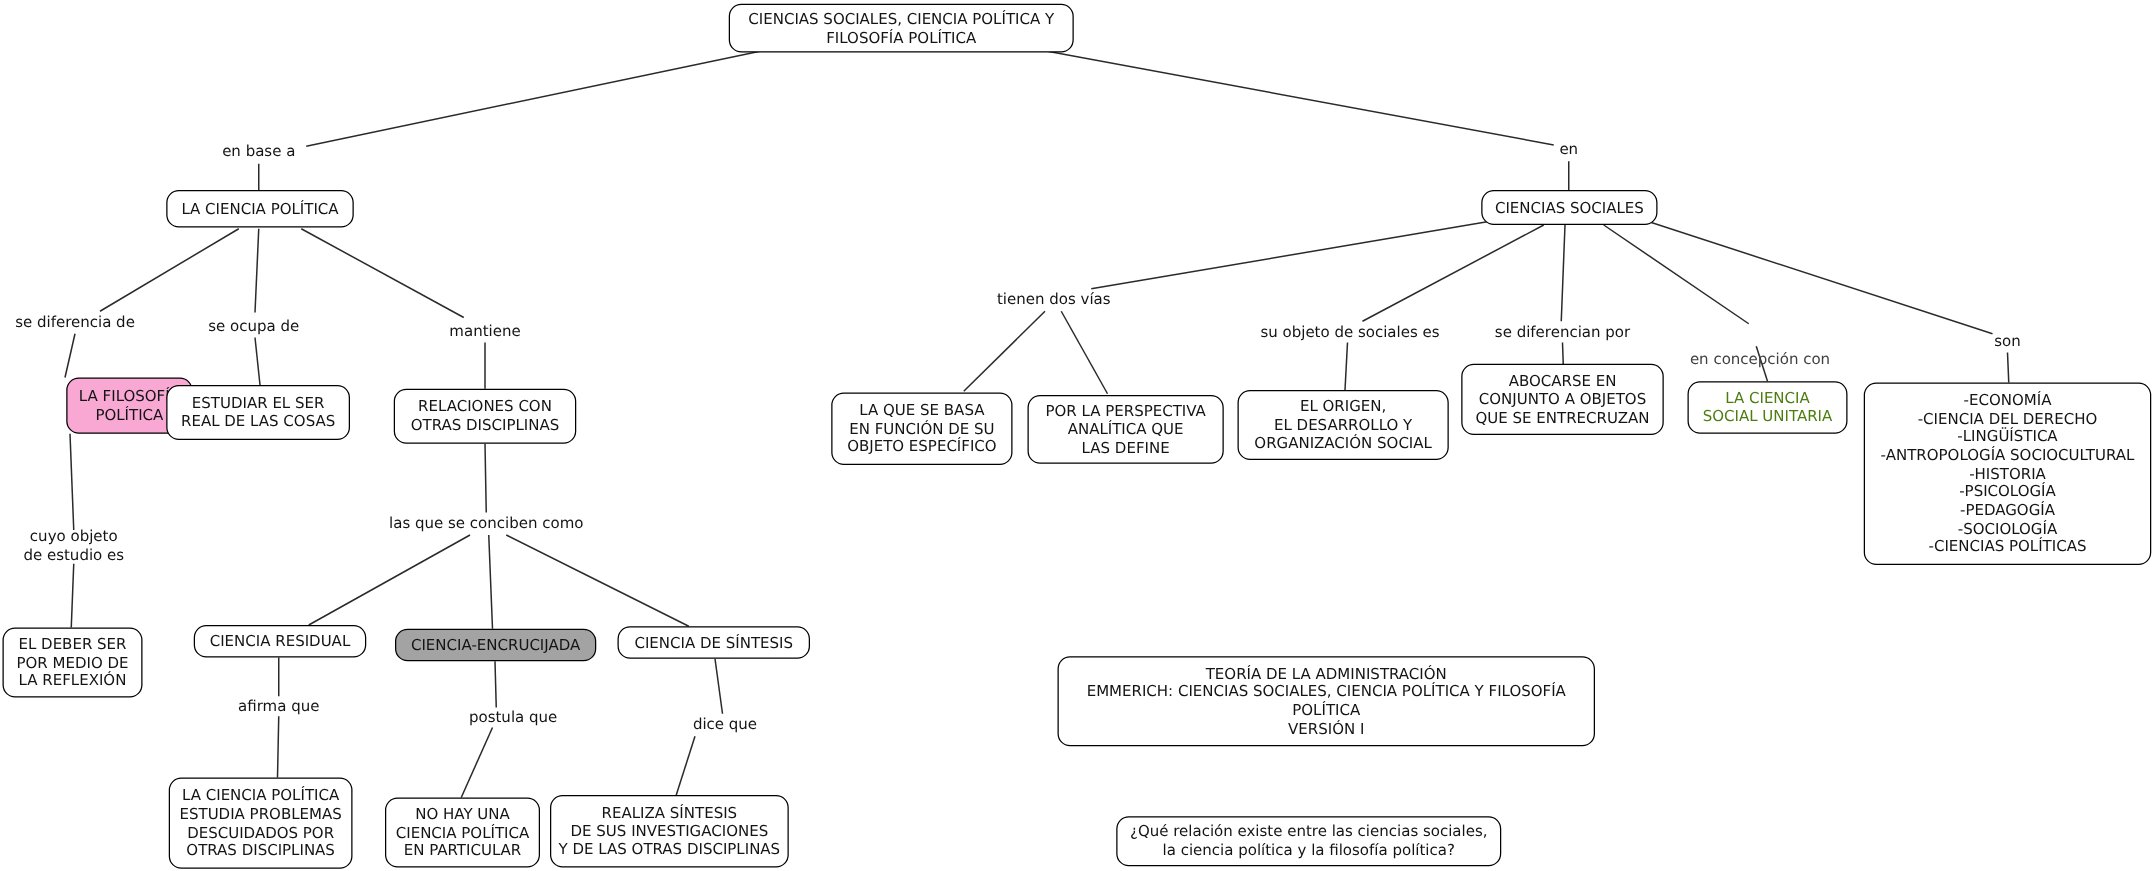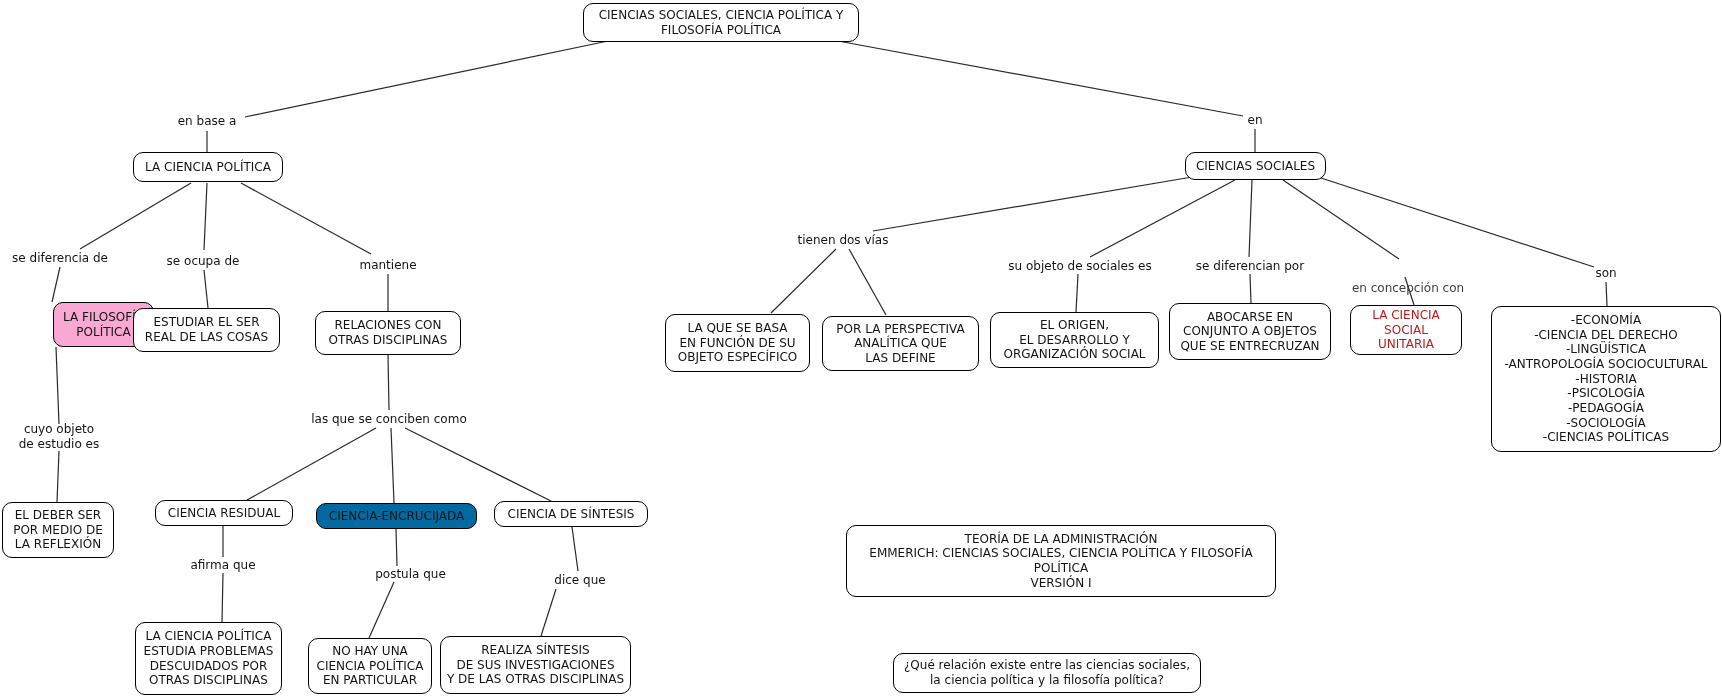--- a/index.html
+++ b/index.html
@@ -93,21 +93,21 @@
       <div class="node" style="left: 5px; top: 302px; width: 101px; min-height: 45px; border-color: rgb(0, 0, 0); background: #f9a8d4; color: rgb(20, 20, 20); margin-left: 48px;">LA FILOSOFÍA
 POLÍTICA</div>
       <div class="node" style="left: 133px; top: 308px; width: 147px; min-height: 44px; border-color: rgb(0, 0, 0); background: rgb(255, 255, 255); color: rgb(20, 20, 20);">ESTUDIAR EL SER
 REAL DE LAS COSAS</div>
       <div class="node" style="left: 315px; top: 311px; width: 146px; min-height: 44px; border-color: rgb(0, 0, 0); background: rgb(255, 255, 255); color: rgb(20, 20, 20);">RELACIONES CON
 OTRAS DISCIPLINAS</div>
       <div class="node" style="left: 2px; top: 502px; width: 112px; min-height: 56px; border-color: rgb(0, 0, 0); background: rgb(255, 255, 255); color: rgb(20, 20, 20);">EL DEBER SER
 POR MEDIO DE
 LA REFLEXIÓN</div>
       <div class="node" style="left: 155px; top: 500px; width: 138px; min-height: 26px; border-color: rgb(0, 0, 0); background: rgb(255, 255, 255); color: rgb(20, 20, 20);">CIENCIA RESIDUAL</div>
-      <div class="node" style="left: 316px; top: 503px; width: 161px; min-height: 26px; border-color: rgb(0, 0, 0); background: #0369a1; color: rgb(20, 20, 20);">CIENCIA-ENCRUCIJADA</div>
+      <div class="node" style="left: 316px; top: 503px; width: 161px; min-height: 26px; border-color: rgb(0, 0, 0); background: #a3a3a3; color: rgb(20, 20, 20);">CIENCIA-ENCRUCIJADA</div>
       <div class="node" style="left: 494px; top: 501px; width: 154px; min-height: 26px; border-color: rgb(0, 0, 0); background: rgb(255, 255, 255); color: rgb(20, 20, 20);">CIENCIA DE SÍNTESIS</div>
       <div class="node" style="left: 135px; top: 622px; width: 147px; min-height: 73px; border-color: rgb(0, 0, 0); background: rgb(255, 255, 255); color: rgb(20, 20, 20);">LA CIENCIA POLÍTICA
 ESTUDIA PROBLEMAS
 DESCUIDADOS POR
 OTRAS DISCIPLINAS</div>
       <div class="node" style="left: 308px; top: 638px; width: 124px; min-height: 56px; border-color: rgb(0, 0, 0); background: rgb(255, 255, 255); color: rgb(20, 20, 20);">NO HAY UNA
 CIENCIA POLÍTICA
 EN PARTICULAR</div>
       <div class="node" style="left: 440px; top: 636px; width: 191px; min-height: 58px; border-color: rgb(0, 0, 0); background: rgb(255, 255, 255); color: rgb(20, 20, 20);">REALIZA SÍNTESIS
 DE SUS INVESTIGACIONES
@@ -115,24 +115,24 @@
       <div class="node" style="left: 1185px; top: 152px; width: 141px; min-height: 28px; border-color: rgb(0, 0, 0); background: rgb(255, 255, 255); color: rgb(20, 20, 20);">CIENCIAS SOCIALES</div>
       <div class="node" style="left: 665px; top: 314px; width: 145px; min-height: 58px; border-color: rgb(0, 0, 0); background: rgb(255, 255, 255); color: rgb(20, 20, 20);">LA QUE SE BASA
 EN FUNCIÓN DE SU
 OBJETO ESPECÍFICO</div>
       <div class="node" style="left: 822px; top: 316px; width: 157px; min-height: 55px; border-color: rgb(0, 0, 0); background: rgb(255, 255, 255); color: rgb(20, 20, 20);">POR LA PERSPECTIVA
 ANALÍTICA QUE
 LAS DEFINE</div>
       <div class="node" style="left: 990px; top: 312px; width: 169px; min-height: 56px; border-color: rgb(0, 0, 0); background: rgb(255, 255, 255); color: rgb(20, 20, 20);">EL ORIGEN,
 EL DESARROLLO Y
 ORGANIZACIÓN SOCIAL</div>
-      <div class="node" style="left: 1169px; top: 303px; width: 162px; min-height: 57px; border-color: rgb(0, 0, 0); background: rgb(255, 255, 255); color: rgb(20, 20, 20);">ABOCARSE EN
+      <div class="node" style="left: 1169px; top: 291px; width: 162px; min-height: 57px; border-color: rgb(0, 0, 0); background: rgb(255, 255, 255); color: rgb(20, 20, 20);">ABOCARSE EN
 CONJUNTO A OBJETOS
 QUE SE ENTRECRUZAN</div>
-      <div class="node" style="left: 1350px; top: 305px; width: 112px; min-height: 42px; border-color: rgb(0, 0, 0); background: rgb(255, 255, 255); color: #b91c1c; text-align: center;">LA CIENCIA
+      <div class="node" style="left: 1350px; top: 305px; width: 128px; min-height: 42px; border-color: rgb(0, 0, 0); background: rgb(255, 255, 255); color: #4d7c0f; text-align: center;">LA CIENCIA
 SOCIAL UNITARIA</div>
       <div class="node" style="left: 1491px; top: 306px; width: 230px; min-height: 146px; border-color: rgb(0, 0, 0); background: rgb(255, 255, 255); color: rgb(20, 20, 20);">-ECONOMÍA
 -CIENCIA DEL DERECHO
 -LINGÜÍSTICA
 -ANTROPOLOGÍA SOCIOCULTURAL
 -HISTORIA
 -PSICOLOGÍA
 -PEDAGOGÍA
 -SOCIOLOGÍA
 -CIENCIAS POLÍTICAS</div>

